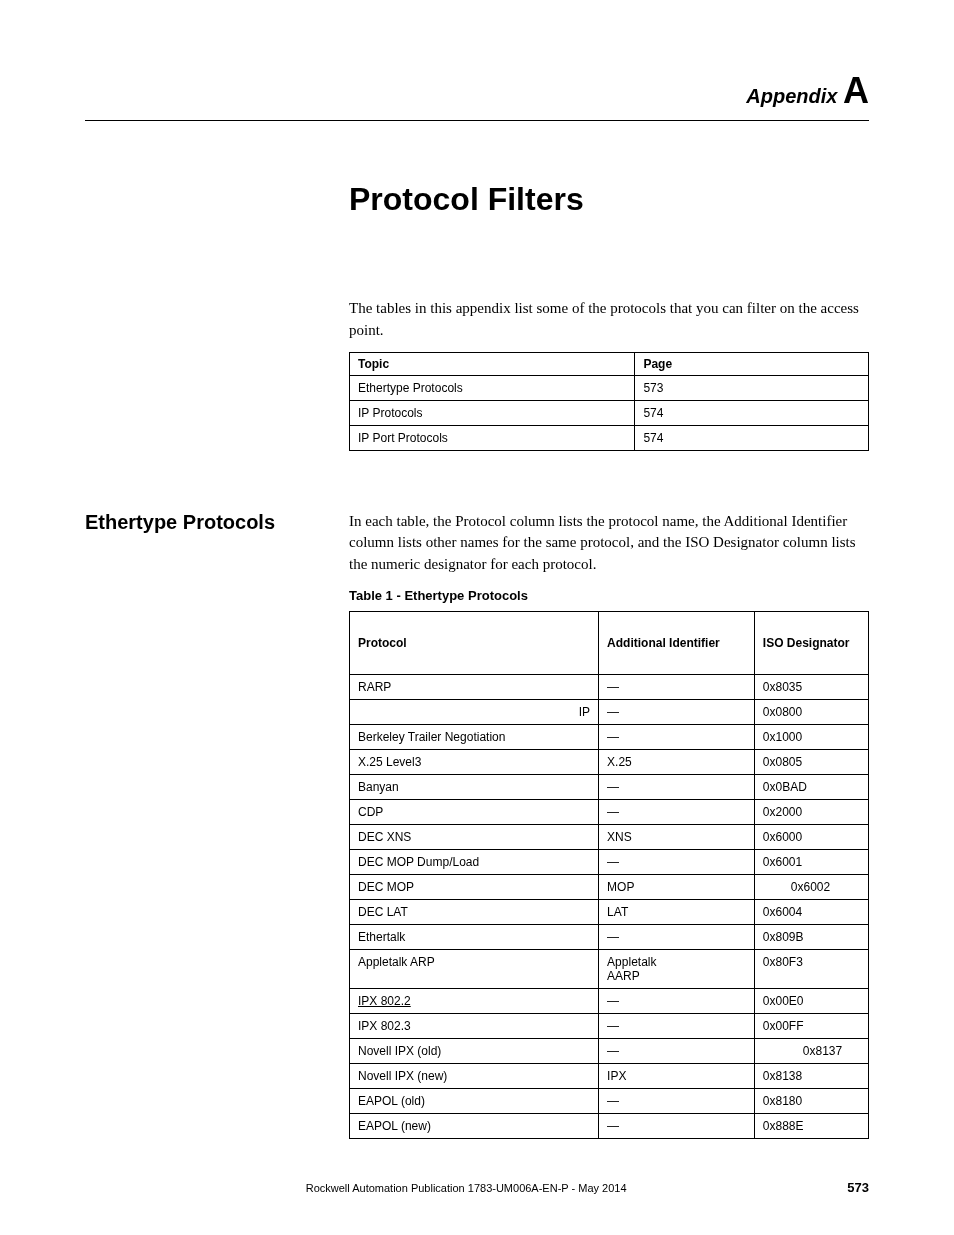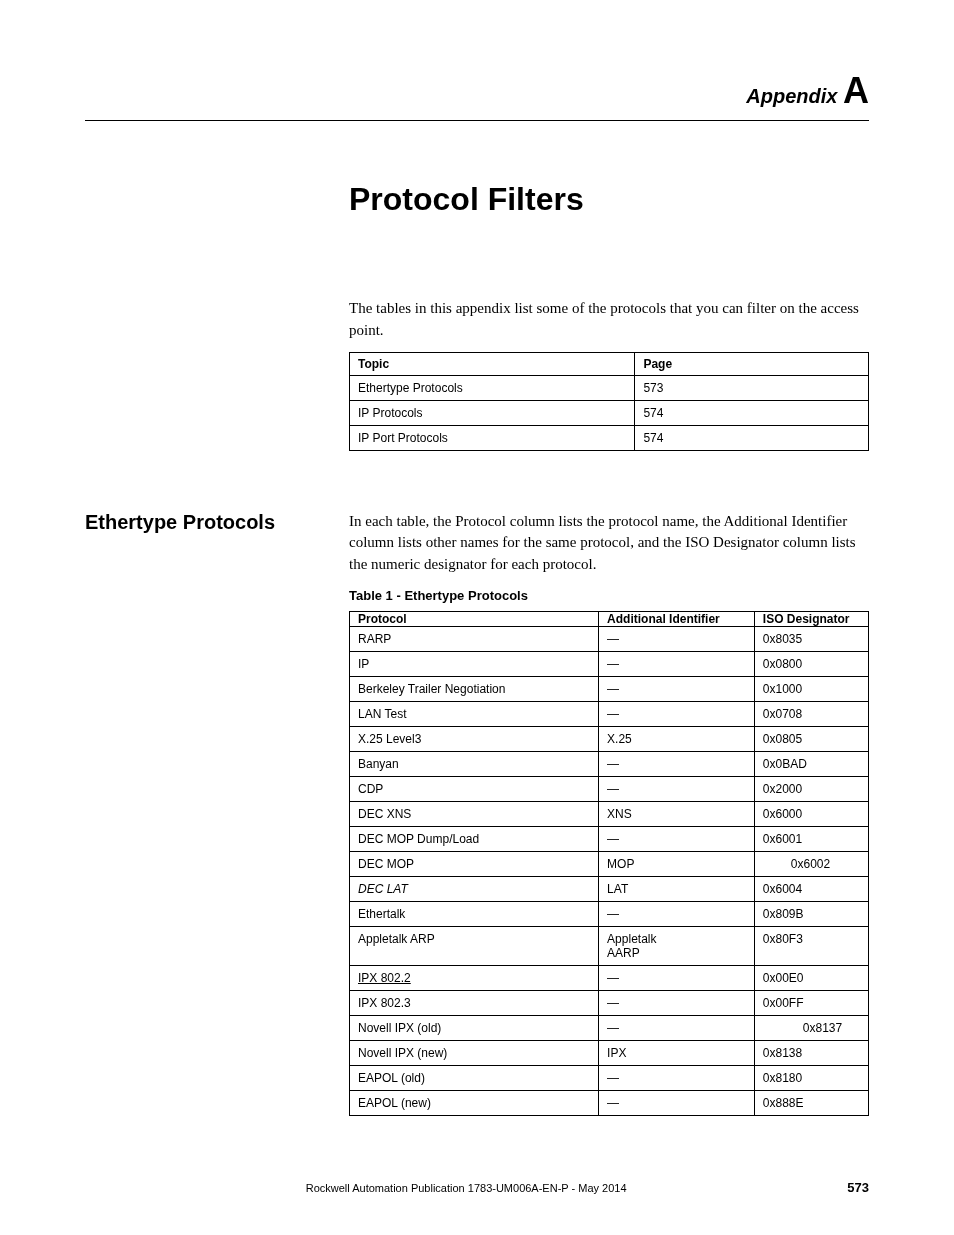--- a/index.html
+++ b/index.html
@@ -100,21 +100,21 @@
       width: 100%;
       border-collapse: collapse;
       font-family: 'Myriad Pro', Arial, sans-serif;
       font-size: 12px;
     }
     .proto-table th {
       text-align: left;
       font-weight: bold;
       border-top: 1.5px solid #000;
       border-bottom: 1.5px solid #000;
-      padding: 0 8px;
+      padding: 24px 8px;
     }
     .proto-table td {
       border-bottom: 0.5px solid #000;
       padding: 5px 8px;
       vertical-align: top;
     }
     .proto-table th:first-child, .proto-table td:first-child {
       border-left: 1px solid #000;
       width: 48%;
     }
@@ -207,33 +207,28 @@
             <th>ISO Designator</th>
           </tr>
         </thead>
       <tbody id="proto-body">
           <tr>
             <td style="white-space: pre-line;">RARP</td>
             <td style="white-space: pre-line;">—</td>
             <td style="white-space: pre-line;">0x8035</td>
           </tr>
           <tr>
-            <td style="white-space: pre-line;">IP</td>
+            <td style="white-space: pre-line; text-align: right;">IP</td>
             <td style="white-space: pre-line;">—</td>
             <td style="white-space: pre-line;">0x0800</td>
           </tr>
           <tr>
             <td style="white-space: pre-line;">Berkeley Trailer Negotiation</td>
             <td style="white-space: pre-line;">—</td>
             <td style="white-space: pre-line;">0x1000</td>
-          </tr>
-          <tr>
-            <td style="white-space: pre-line;">LAN Test</td>
-            <td style="white-space: pre-line;">—</td>
-            <td style="white-space: pre-line;">0x0708</td>
           </tr>
           <tr>
             <td style="white-space: pre-line;">X.25 Level3</td>
             <td style="white-space: pre-line;">X.25</td>
             <td style="white-space: pre-line;">0x0805</td>
           </tr>
           <tr>
             <td style="white-space: pre-line;">Banyan</td>
             <td style="white-space: pre-line;">—</td>
             <td style="white-space: pre-line;">0x0BAD</td>
@@ -252,21 +247,21 @@
             <td style="white-space: pre-line;">DEC MOP Dump/Load</td>
             <td style="white-space: pre-line;">—</td>
             <td style="white-space: pre-line;">0x6001</td>
           </tr>
           <tr>
             <td style="white-space: pre-line;">DEC MOP</td>
             <td style="white-space: pre-line;">MOP</td>
             <td style="white-space: pre-line; padding-left: 36px;">0x6002</td>
           </tr>
           <tr>
-            <td style="white-space: pre-line; font-style: italic;">DEC LAT</td>
+            <td style="white-space: pre-line;">DEC LAT</td>
             <td style="white-space: pre-line;">LAT</td>
             <td style="white-space: pre-line;">0x6004</td>
           </tr>
           <tr>
             <td style="white-space: pre-line;">Ethertalk</td>
             <td style="white-space: pre-line;">—</td>
             <td style="white-space: pre-line;">0x809B</td>
           </tr>
           <tr>
             <td style="white-space: pre-line;">Appletalk ARP</td>

